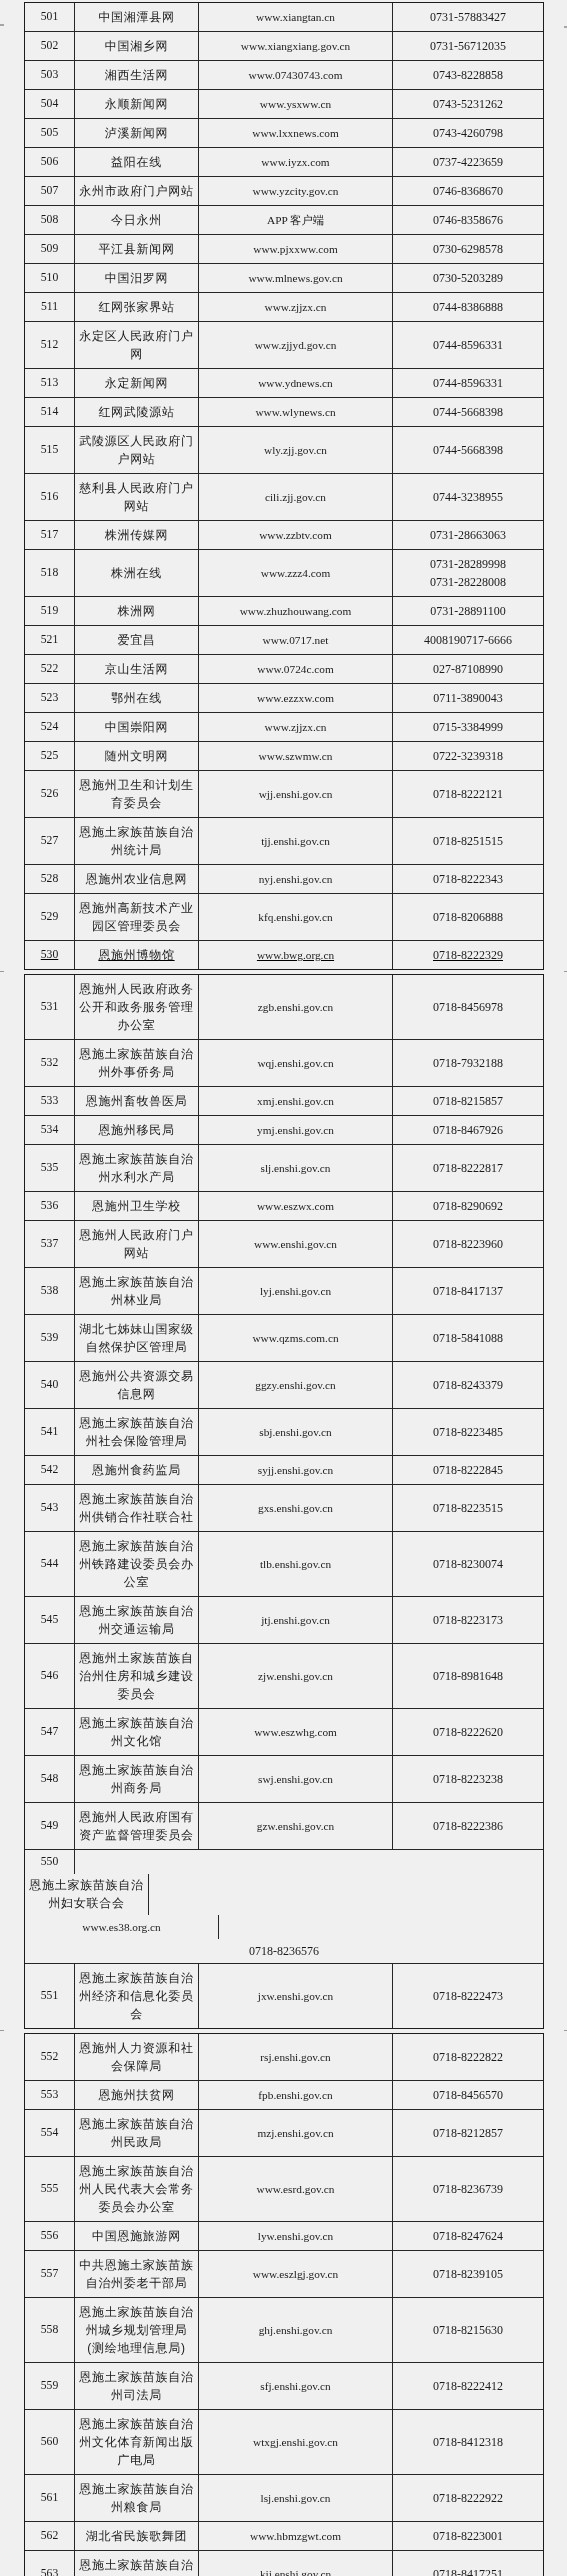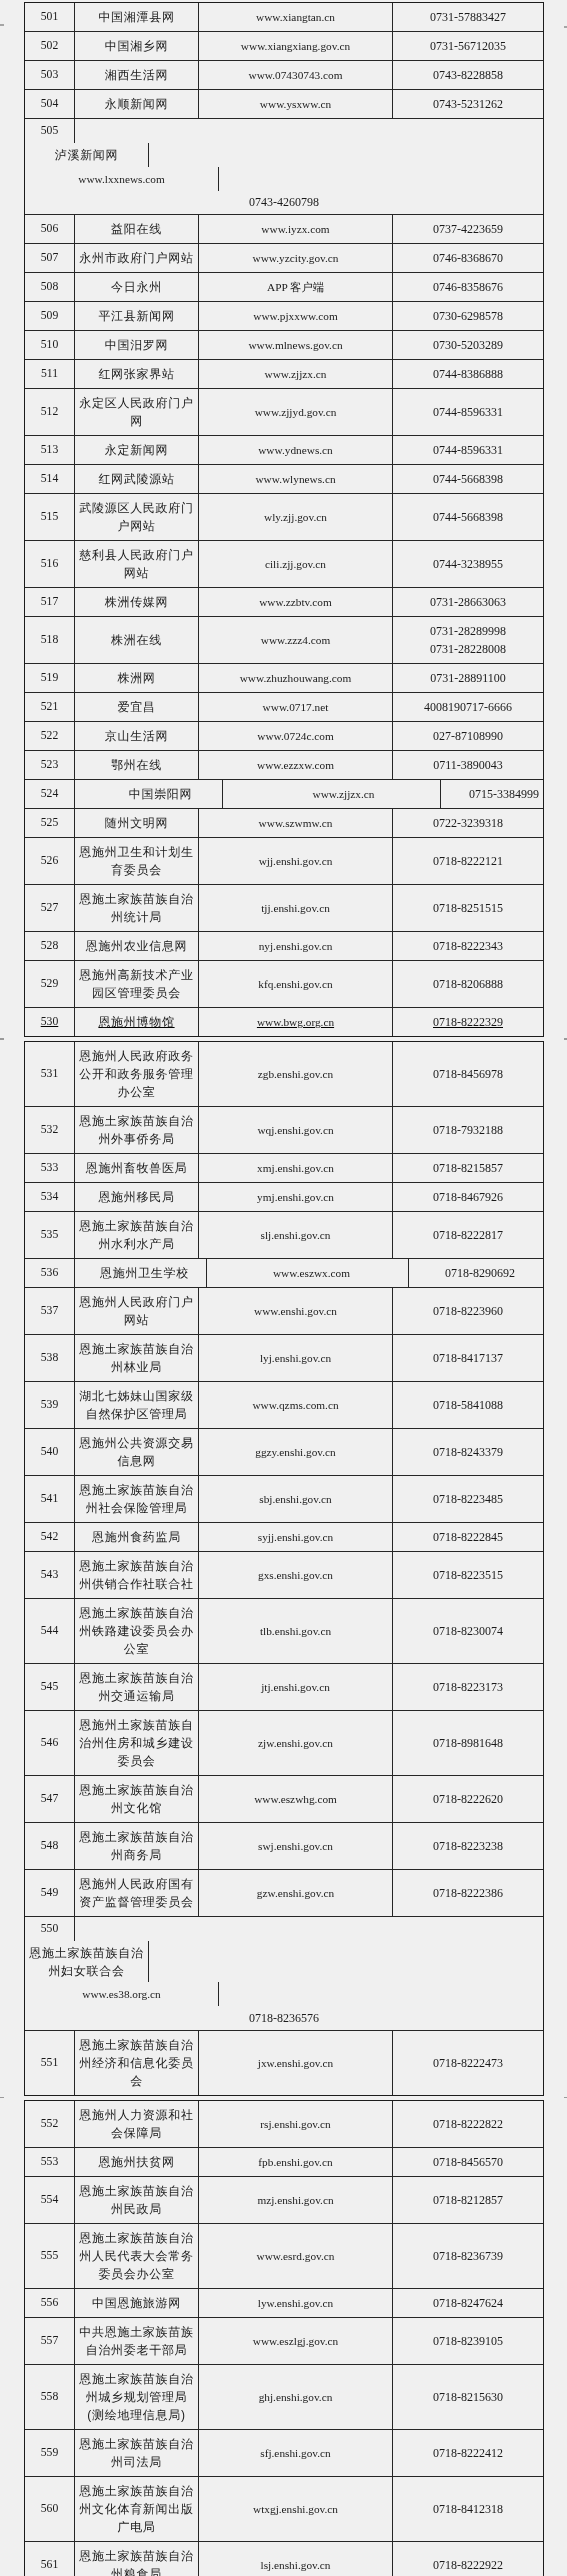--- a/index.html
+++ b/index.html
@@ -115,21 +115,21 @@
     <div class="cell cell-phone">0743-8228858</div>
   </div>
 
   <div class="t-row" style="min-height: 28px;">
     <div class="cell cell-no">504</div>
     <div class="cell cell-name">永顺新闻网</div>
     <div class="cell cell-url">www.ysxww.cn</div>
     <div class="cell cell-phone">0743-5231262</div>
   </div>
 
-  <div class="t-row" style="min-height: 28px; flex-direction: column;">
+  <div class="t-row" style="min-height: 28px;">
     <div class="cell cell-no">505</div>
     <div class="cell cell-name">泸溪新闻网</div>
     <div class="cell cell-url">www.lxxnews.com</div>
     <div class="cell cell-phone">0743-4260798</div>
   </div>
 
   <div class="t-row" style="min-height: 28px;">
     <div class="cell cell-no">506</div>
     <div class="cell cell-name">益阳在线</div>
     <div class="cell cell-url">www.iyzx.com</div>
@@ -243,21 +243,21 @@
     <div class="cell cell-phone">027-87108990</div>
   </div>
 
   <div class="t-row" style="min-height: 28px;">
     <div class="cell cell-no">523</div>
     <div class="cell cell-name">鄂州在线</div>
     <div class="cell cell-url">www.ezzxw.com</div>
     <div class="cell cell-phone">0711-3890043</div>
   </div>
 
-  <div class="t-row" style="min-height: 28px; gap: 24px;">
+  <div class="t-row" style="min-height: 28px;">
     <div class="cell cell-no">524</div>
     <div class="cell cell-name">中国崇阳网</div>
     <div class="cell cell-url">www.zjjzx.cn</div>
     <div class="cell cell-phone">0715-3384999</div>
   </div>
 
   <div class="t-row" style="min-height: 28px;">
     <div class="cell cell-no">525</div>
     <div class="cell cell-name">随州文明网</div>
     <div class="cell cell-url">www.szwmw.cn</div>
@@ -334,21 +334,21 @@
     <div class="cell cell-phone">0718-8467926</div>
   </div>
 
   <div class="t-row" style="min-height: 46px;">
     <div class="cell cell-no">535</div>
     <div class="cell cell-name">恩施土家族苗族自治州水利水产局</div>
     <div class="cell cell-url">slj.enshi.gov.cn</div>
     <div class="cell cell-phone">0718-8222817</div>
   </div>
 
-  <div class="t-row" style="min-height: 28px; gap: 8px;">
+  <div class="t-row" style="min-height: 28px;">
     <div class="cell cell-no">536</div>
     <div class="cell cell-name">恩施州卫生学校</div>
     <div class="cell cell-url">www.eszwx.com</div>
     <div class="cell cell-phone">0718-8290692</div>
   </div>
 
   <div class="t-row" style="min-height: 46px;">
     <div class="cell cell-no">537</div>
     <div class="cell cell-name">恩施州人民政府门户网站</div>
     <div class="cell cell-url">www.enshi.gov.cn</div>

